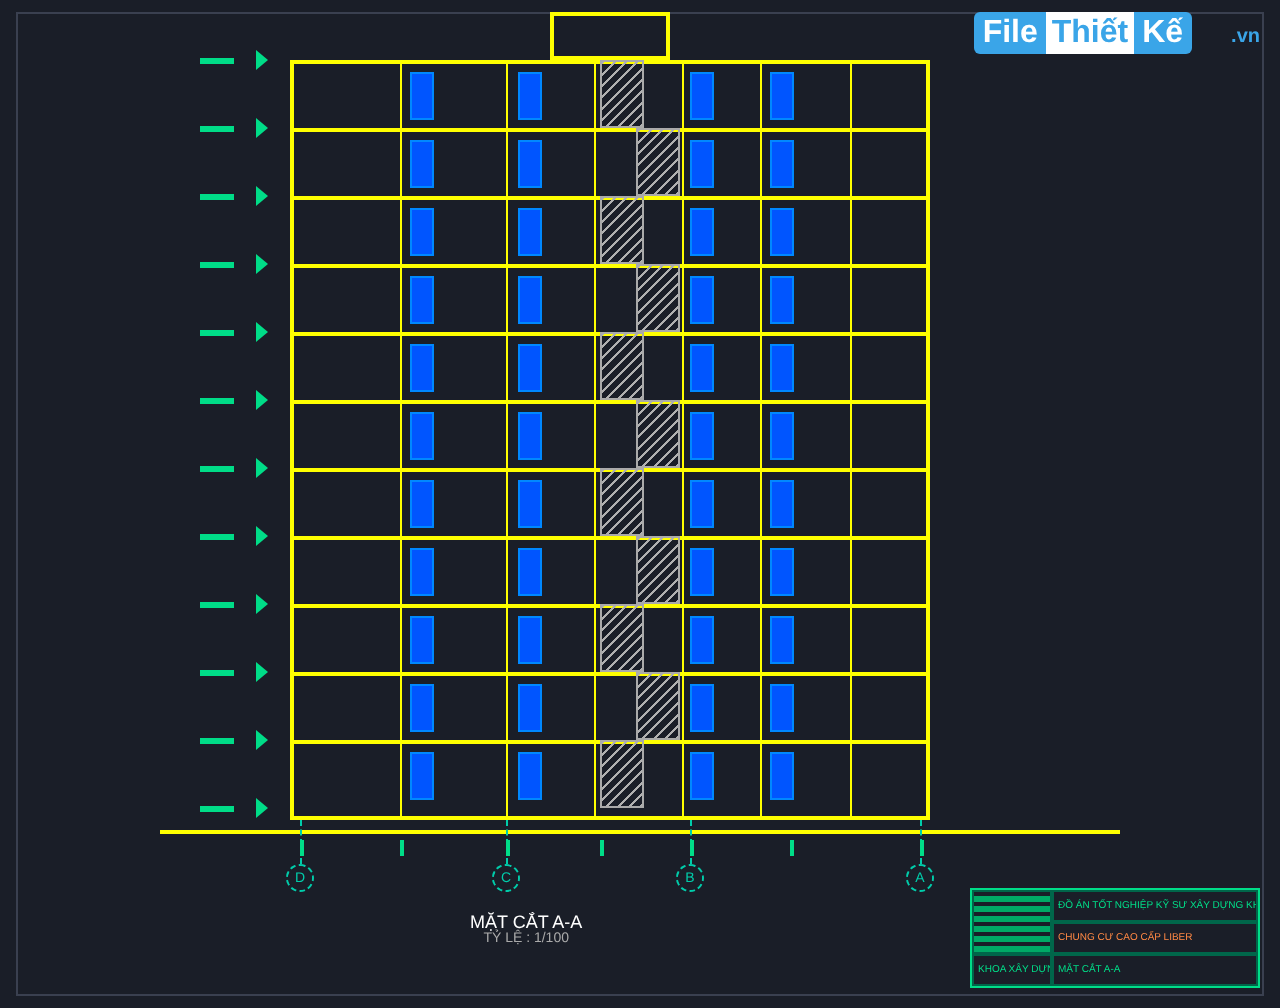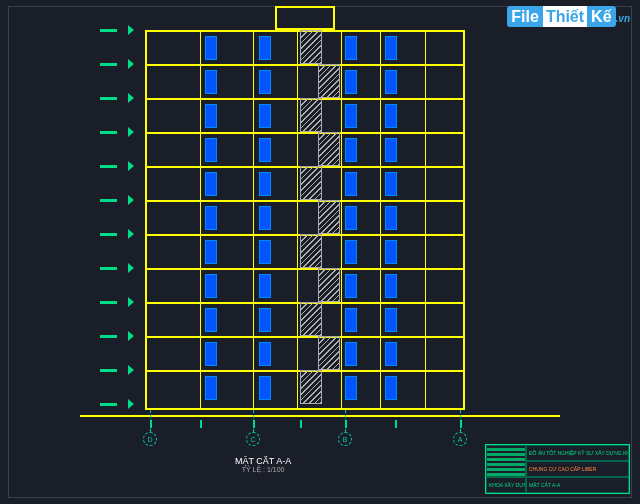--- a/index.html
+++ b/index.html
@@ -197,22 +197,21 @@
 }
 .wl-ke {
   background: #3aa5e8;
   color: #fff;
   padding: 2px 4px;
   border-radius: 0 3px 3px 0;
 }
 .wl-vn {
   color: #3aa5e8;
   font-size: 10px;
-  margin-left: 0;
-  font-style: italic;
+  margin-left: 20px;
 }
 .copyright {
   position: absolute;
   top: 430px;
   left: 50%;
   transform: translateX(-50%);
   color: #fff;
   font-size: 18px;
   font-family: Georgia, serif;
   opacity: 0.85;

